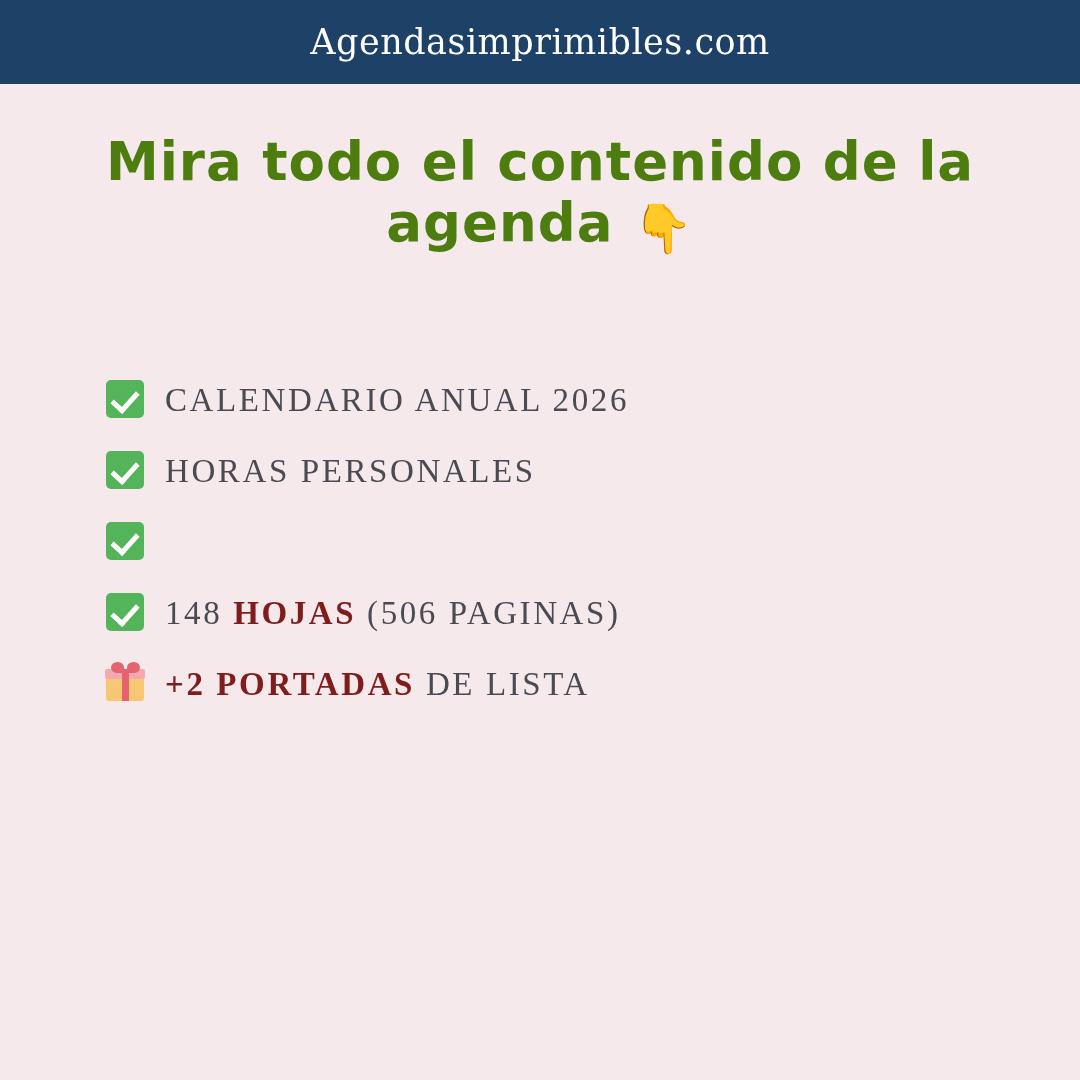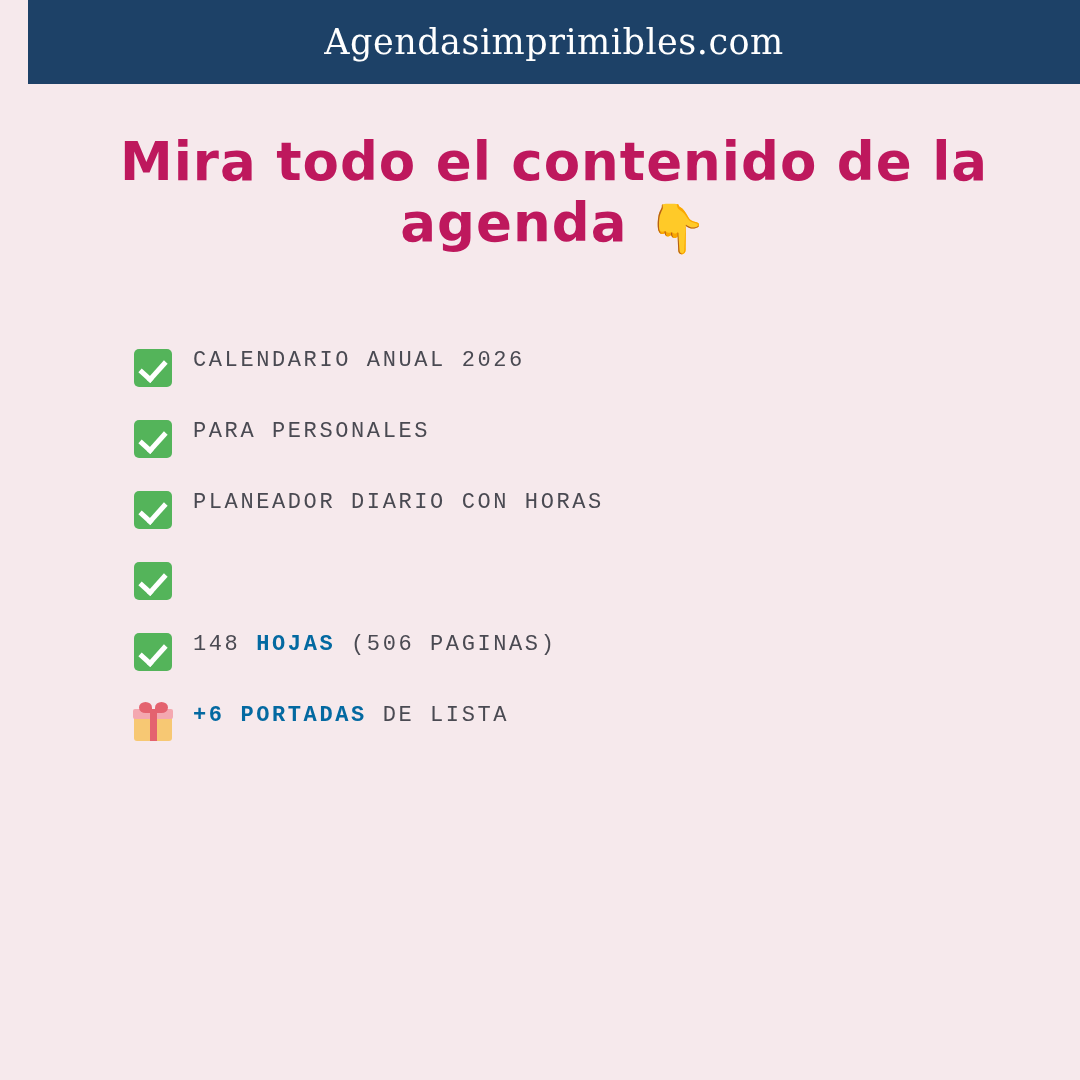--- a/index.html
+++ b/index.html
@@ -12,21 +12,20 @@
     background: #f6e9ec;
     font-family: "Liberation Sans", sans-serif;
     overflow: hidden;
   }
   .page {
     position: relative;
     width: 1080px;
     height: 1080px;
     background: #f6e9ec;
     box-sizing: border-box;
-    padding-left: 28px;
   }
   .top-bar {
     width: 100%;
     height: 84px;
     background: #1d4167;
     display: flex;
     align-items: center;
     justify-content: center;
   }
   .site-name {
@@ -34,45 +33,45 @@
     font-family: "DejaVu Serif", "Liberation Serif", serif;
     font-size: 35px;
     letter-spacing: 0.5px;
     font-weight: 400;
   }
   .headline-wrap {
     padding: 48px 70px 0 70px;
     text-align: center;
   }
   .headline {
-    color: #be185d;
+    color: #4d7c0f;
     font-family: "DejaVu Sans", sans-serif;
     font-weight: bold;
     font-size: 53px;
     line-height: 1.15;
     letter-spacing: 1px;
     margin: 0;
   }
   .hand {
     font-family: "DejaVu Sans", sans-serif;
     font-size: 48px;
     vertical-align: -4px;
   }
   .list {
     margin: 0;
     padding: 92px 0 0 105px;
     list-style: none;
   }
   .list-item {
     display: flex;
-    align-items: flex-start;
+    align-items: flex-end;
     height: 71px;
     color: #4a4a52;
-    font-family: Liberation Mono, monospace;
-    font-size: 22px;
+    font-family: Liberation Serif, serif;
+    font-size: 33px;
     letter-spacing: 2.6px;
     white-space: nowrap;
   }
   .mark {
     flex: 0 0 auto;
     width: 40px;
     height: 40px;
     margin-right: 20px;
     display: inline-flex;
     align-items: center;
@@ -132,21 +131,21 @@
     top: -3px;
     width: 13px;
     height: 11px;
     background: #e4636f;
     border-radius: 50% 50% 0 50%;
   }
   .gift .bow-l { left: 5px; }
   .gift .bow-r { left: 21px; border-radius: 50% 50% 50% 0; }
   .item-text .strong {
     font-weight: bold;
-    color: #0369a1;
+    color: #7f1d1d;
   }
   .item-text .plain {
     font-weight: normal;
   }
 </style>
 </head>
 <body>
 
 <div class="page">
 
@@ -166,27 +165,21 @@
       <li class="list-item">
         <span class="mark">
           <span class="check-box"></span>
         </span>
         <span class="item-text"><span class="plain">CALENDARIO ANUAL 2026</span></span>
       </li>
       <li class="list-item">
         <span class="mark">
           <span class="check-box"></span>
         </span>
-        <span class="item-text"><span class="plain">PARA PERSONALES</span></span>
-      </li>
-      <li class="list-item">
-        <span class="mark">
-          <span class="check-box"></span>
-        </span>
-        <span class="item-text"><span class="plain">PLANEADOR DIARIO CON HORAS</span></span>
+        <span class="item-text"><span class="plain">HORAS PERSONALES</span></span>
       </li>
       <li class="list-item">
         <span class="mark">
           <span class="check-box"></span>
         </span>
       </li>
       <li class="list-item">
         <span class="mark">
           <span class="check-box"></span>
         </span>
@@ -195,17 +188,17 @@
       <li class="list-item">
         <span class="mark">
           <span class="gift">
             <span class="box"></span>
             <span class="lid"></span>
             <span class="ribbon"></span>
             <span class="bow-l"></span>
             <span class="bow-r"></span>
           </span>
         </span>
-        <span class="item-text"><span class="strong">+6 PORTADAS</span><span class="plain"> DE LISTA</span></span>
+        <span class="item-text"><span class="strong">+2 PORTADAS</span><span class="plain"> DE LISTA</span></span>
       </li>
     </ul>
 
 </div>
 
 </body></html>

